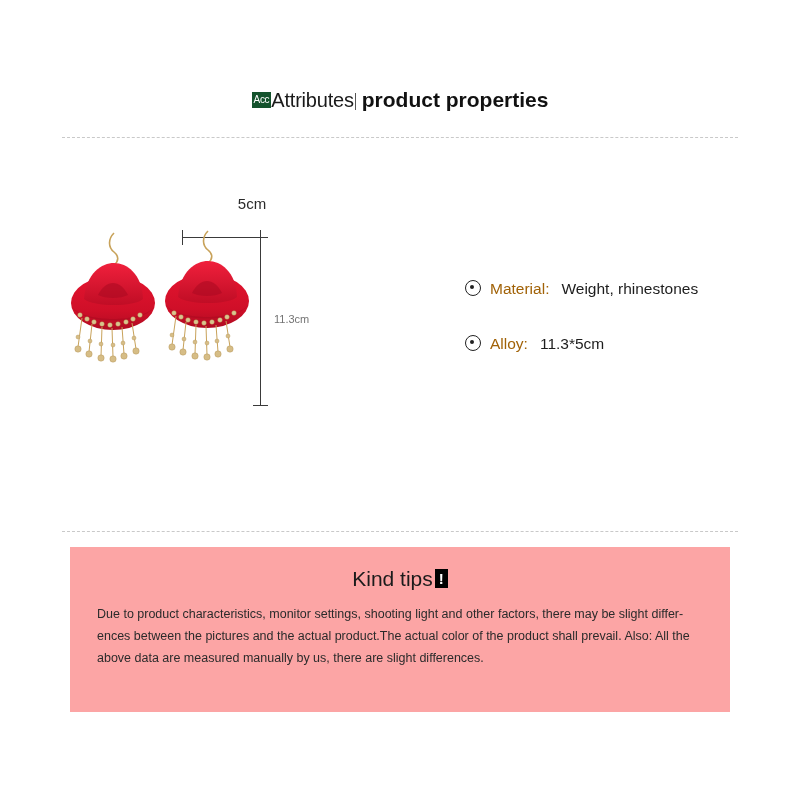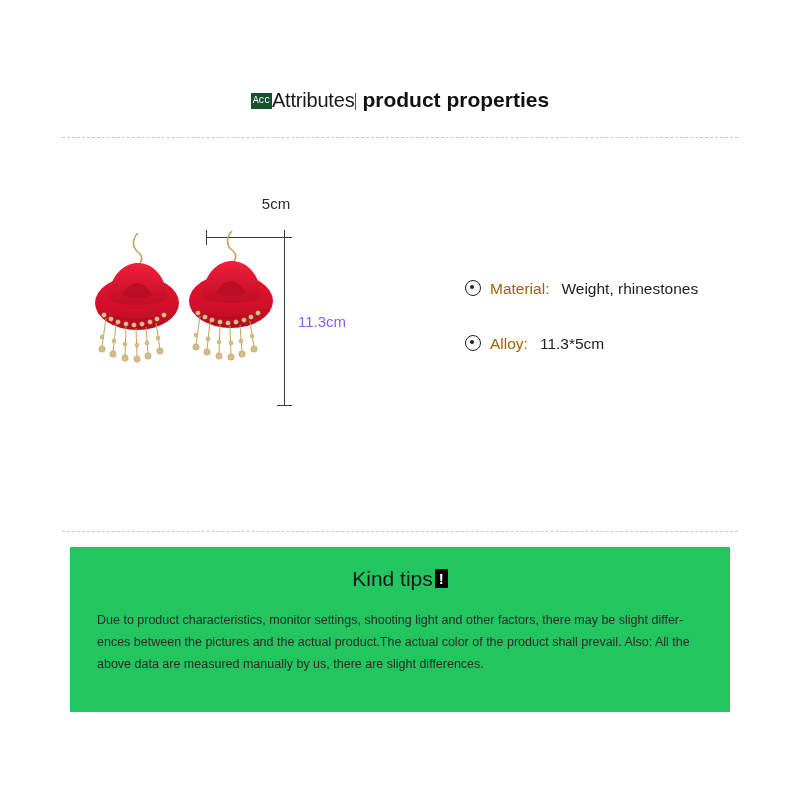--- a/index.html
+++ b/index.html
@@ -31,21 +31,21 @@
   }
   .badge-acc {
     display: inline-block;
     background: #14532d;
     color: #fff;
     font-size: 10px;
     line-height: 14px;
     padding: 1px 2px;
     vertical-align: 4px;
     letter-spacing: -0.3px;
-    font-family: Liberation Mono, monospace;
+    font-family: Liberation Sans, sans-serif;
   }
   .attr-word {
     font-size: 20px;
     color: #1a1a1a;
     letter-spacing: -0.2px;
   }
   .attr-bar {
     display: inline-block;
     width: 1px;
     height: 17px;
@@ -67,21 +67,21 @@
     width: 676px;
     border-top: 1px dashed #c9c9c9;
     height: 0;
   }
   .rule-top { top: 137px; }
   .rule-bottom { top: 531px; }
 
   
   .product-area {
     position: absolute;
-    left: 86px;
+    left: 62px;
     top: 195px;
     width: 330px;
     height: 250px;
   }
 
   
   .dim-width-label {
     position: absolute;
     left: 140px;
     top: 0px;
@@ -123,22 +123,22 @@
     width: 15px;
     height: 1px;
     background: #3a3a3a;
   }
   .dim-height-cap-t { top: 42px; }
   .dim-height-cap-b { top: 210px; }
   .dim-height-label {
     position: absolute;
     left: 212px;
     top: 118px;
-    font-size: 15px;
-    color: #8b5cf6;
+    font-size: 11px;
+    color: #737373;
     white-space: nowrap;
   }
 
   .earring-svg {
     position: absolute;
     left: 0;
     top: 30px;
     width: 220px;
     height: 215px;
   }
@@ -186,21 +186,21 @@
     margin-left: 12px;
   }
 
   
   .tips {
     position: absolute;
     left: 70px;
     top: 547px;
     width: 660px;
     height: 165px;
-    background: #22c55e;
+    background: #fca5a5;
   }
   .tips-title-wrap {
     text-align: center;
     padding-top: 20px;
     white-space: nowrap;
   }
   .tips-title {
     font-size: 21px;
     color: #1b1b1b;
     letter-spacing: 0px;
@@ -210,21 +210,21 @@
     background: #000;
     color: #fff;
     font-weight: bold;
     font-size: 15px;
     line-height: 17px;
     padding: 1px 4px;
     vertical-align: 2px;
     margin-left: 2px;
   }
   .tips-body {
-    margin: 18px 27px 0 27px;
+    margin: 12px 27px 0 27px;
     font-size: 12.5px;
     line-height: 22px;
     color: #2b2b2b;
   }
   .tips-body p { margin: 0; }
 </style>
 </head>
 <body>
 
 <div class="page">

